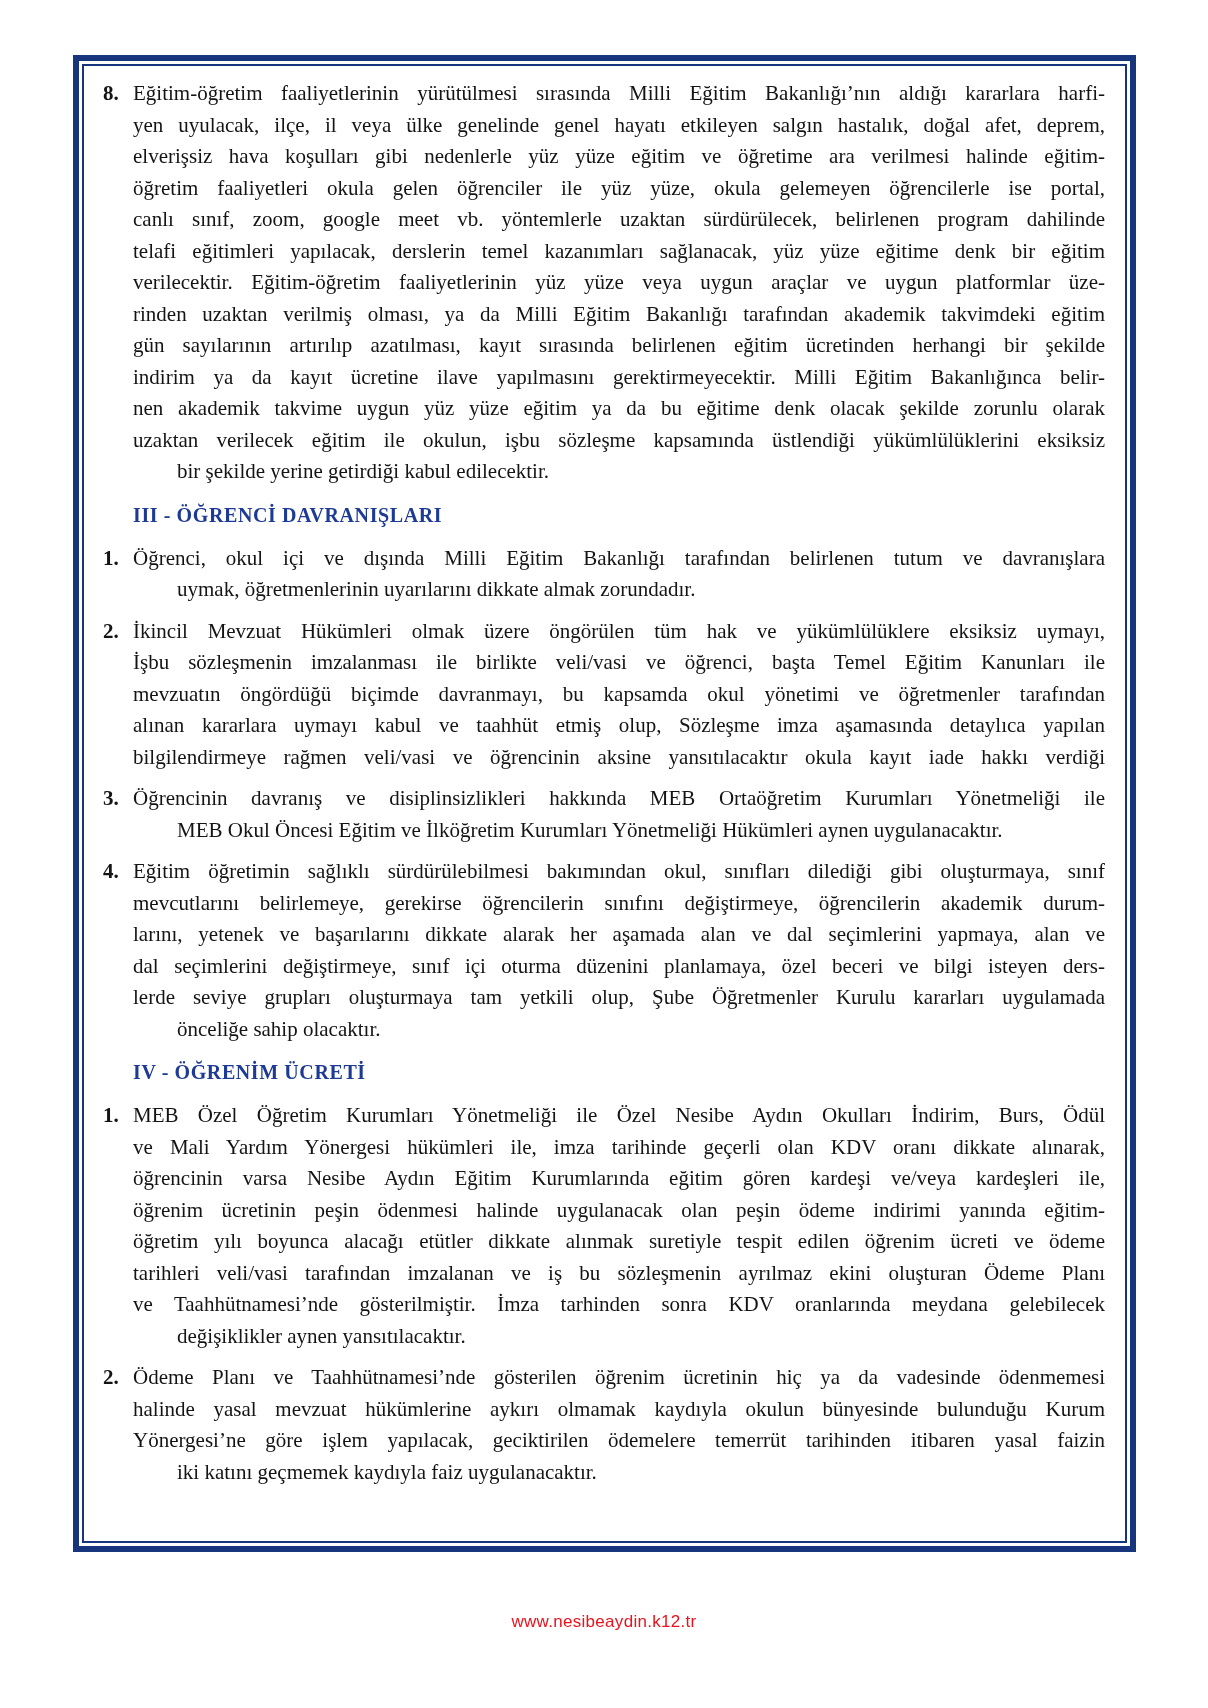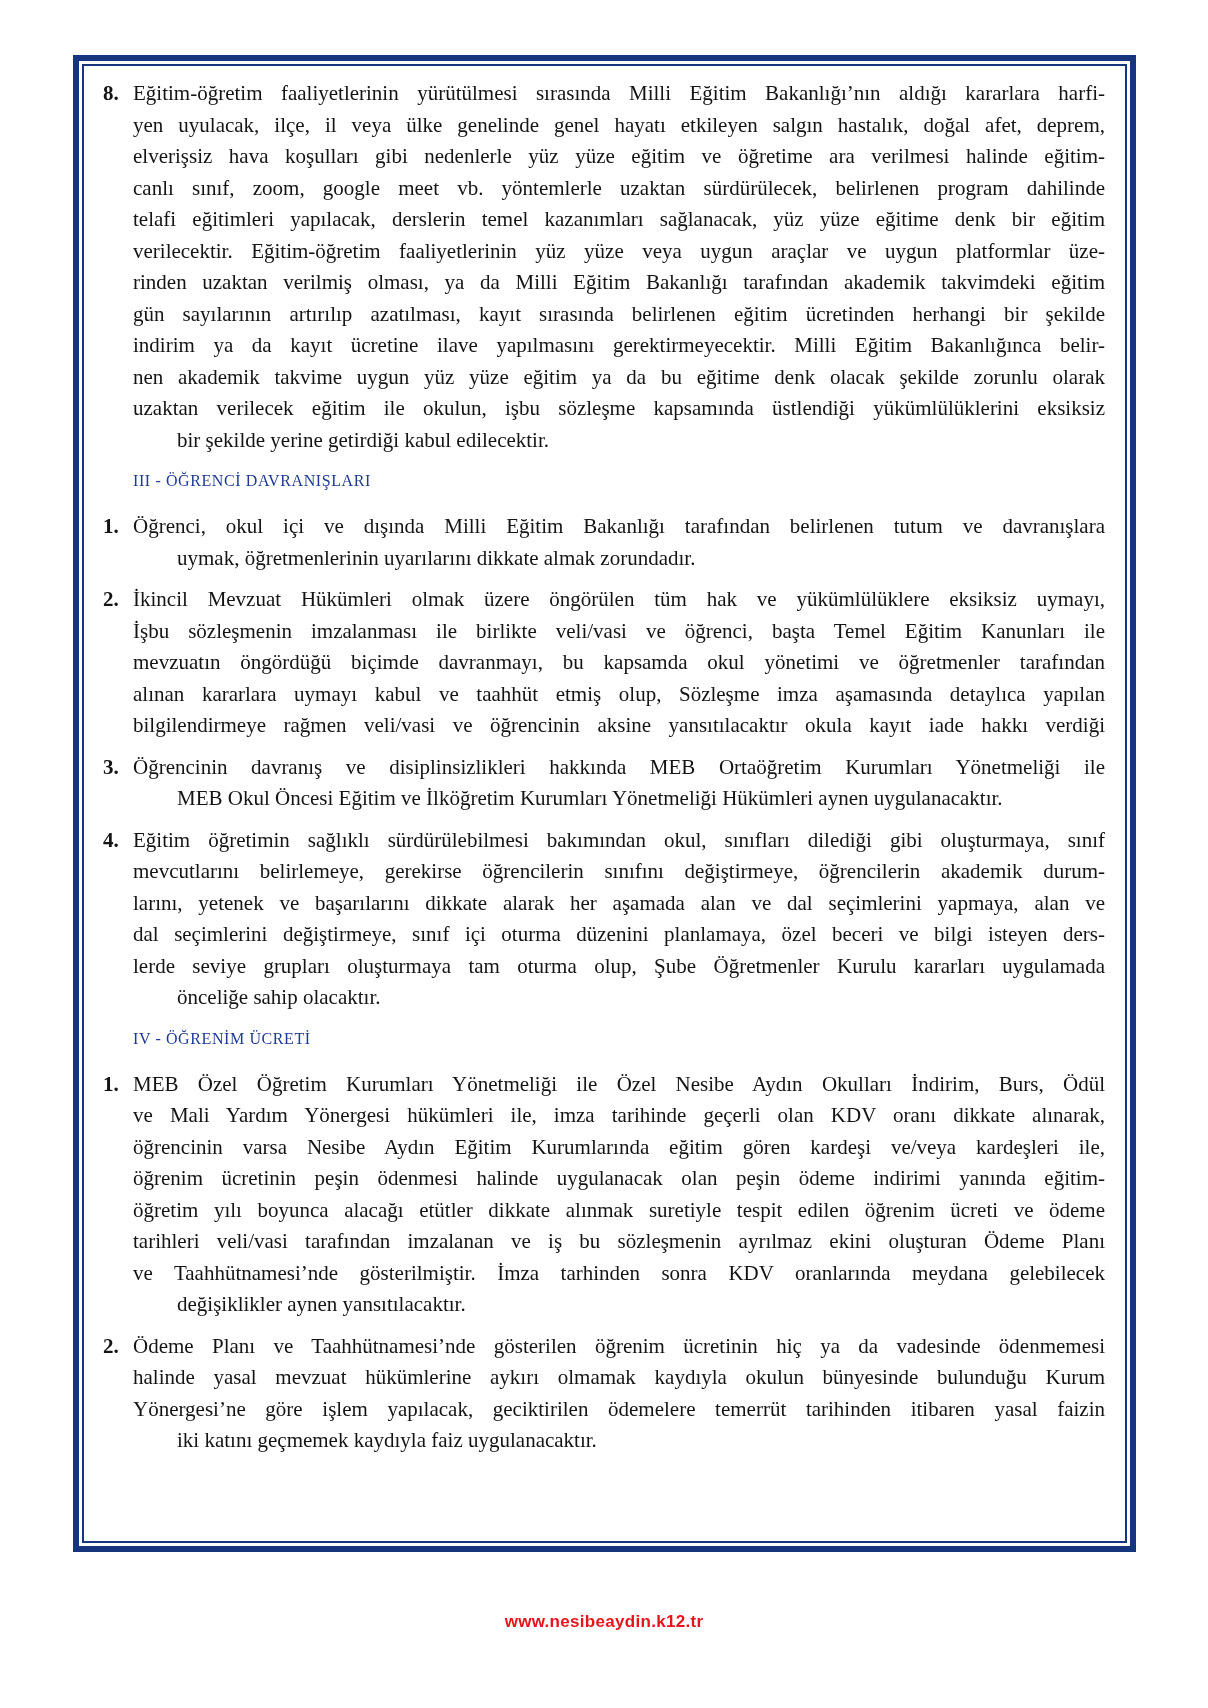--- a/index.html
+++ b/index.html
@@ -32,42 +32,43 @@
   }
   .line{
     text-align:justify;text-align-last:justify;white-space:normal;
   }
   .line.last{
     text-align-last:left;
     margin-left:44px;
   }
   .heading{
     margin:16px 0 10px 30px;height:29px;
-    font-size:16px;font-weight:normal;color:var(--heading);
+    font-size:20px;font-weight:bold;color:var(--heading);
     letter-spacing:0.6px;
   }
   .footer{
     position:absolute;left:0;top:1612px;width:1208px;text-align:center;
   }
   .footer .url{
     font-family:"Liberation Sans","DejaVu Sans",sans-serif;
-    font-weight:bold;font-size:17px;color:var(--red);letter-spacing:0.3px;
+    font-weight:normal;font-size:17px;color:var(--red);letter-spacing:0.3px;
   }
 </style>
 </head>
 <body>
 
 <div class="frame">
   <div class="frame-inner">
     <div class="content">
         <div class="item">
           <span class="num">8.</span>
           <div class="line">Eğitim-öğretim faaliyetlerinin yürütülmesi sırasında Milli Eğitim Bakanlığı’nın aldığı kararlara harfi-</div>
           <div class="line">yen uyulacak, ilçe, il veya ülke genelinde genel hayatı etkileyen salgın hastalık, doğal afet, deprem,</div>
           <div class="line">elverişsiz hava koşulları gibi nedenlerle yüz yüze eğitim ve öğretime ara verilmesi halinde eğitim-</div>
+          <div class="line">öğretim faaliyetleri okula gelen öğrenciler ile yüz yüze, okula gelemeyen öğrencilerle ise portal,</div>
           <div class="line">canlı sınıf, zoom, google meet vb. yöntemlerle uzaktan sürdürülecek, belirlenen program dahilinde</div>
           <div class="line">telafi eğitimleri yapılacak, derslerin temel kazanımları sağlanacak, yüz yüze eğitime denk bir eğitim</div>
           <div class="line">verilecektir. Eğitim-öğretim faaliyetlerinin yüz yüze veya uygun araçlar ve uygun platformlar üze-</div>
           <div class="line">rinden uzaktan verilmiş olması, ya da Milli Eğitim Bakanlığı tarafından akademik takvimdeki eğitim</div>
           <div class="line">gün sayılarının artırılıp azatılması, kayıt sırasında belirlenen eğitim ücretinden herhangi bir şekilde</div>
           <div class="line">indirim ya da kayıt ücretine ilave yapılmasını gerektirmeyecektir. Milli Eğitim Bakanlığınca belir-</div>
           <div class="line">nen akademik takvime uygun yüz yüze eğitim ya da bu eğitime denk olacak şekilde zorunlu olarak</div>
           <div class="line">uzaktan verilecek eğitim ile okulun, işbu sözleşme kapsamında üstlendiği yükümlülüklerini eksiksiz</div>
           <div class="line last">bir şekilde yerine getirdiği kabul edilecektir.</div>
         </div>
@@ -89,21 +90,21 @@
           <span class="num">3.</span>
           <div class="line">Öğrencinin davranış ve disiplinsizlikleri hakkında MEB Ortaöğretim Kurumları Yönetmeliği ile</div>
           <div class="line last">MEB Okul Öncesi Eğitim ve İlköğretim Kurumları Yönetmeliği Hükümleri aynen uygulanacaktır.</div>
         </div>
         <div class="item">
           <span class="num">4.</span>
           <div class="line">Eğitim öğretimin sağlıklı sürdürülebilmesi bakımından okul, sınıfları dilediği gibi oluşturmaya, sınıf</div>
           <div class="line">mevcutlarını belirlemeye, gerekirse öğrencilerin sınıfını değiştirmeye, öğrencilerin akademik durum-</div>
           <div class="line">larını, yetenek ve başarılarını dikkate alarak her aşamada alan ve dal seçimlerini yapmaya, alan ve</div>
           <div class="line">dal seçimlerini değiştirmeye, sınıf içi oturma düzenini planlamaya, özel beceri ve bilgi isteyen ders-</div>
-          <div class="line">lerde seviye grupları oluşturmaya tam oturma olup, Şube Öğretmenler Kurulu kararları uygulamada</div>
+          <div class="line">lerde seviye grupları oluşturmaya tam yetkili olup, Şube Öğretmenler Kurulu kararları uygulamada</div>
           <div class="line last">önceliğe sahip olacaktır.</div>
         </div>
         <div class="heading">IV - ÖĞRENİM ÜCRETİ</div>
         <div class="item">
           <span class="num">1.</span>
           <div class="line">MEB Özel Öğretim Kurumları Yönetmeliği ile Özel Nesibe Aydın Okulları İndirim, Burs, Ödül</div>
           <div class="line">ve Mali Yardım Yönergesi hükümleri ile, imza tarihinde geçerli olan KDV oranı dikkate alınarak,</div>
           <div class="line">öğrencinin varsa Nesibe Aydın Eğitim Kurumlarında eğitim gören kardeşi ve/veya kardeşleri ile,</div>
           <div class="line">öğrenim ücretinin peşin ödenmesi halinde uygulanacak olan peşin ödeme indirimi yanında eğitim-</div>
           <div class="line">öğretim yılı boyunca alacağı etütler dikkate alınmak suretiyle tespit edilen öğrenim ücreti ve ödeme</div>

